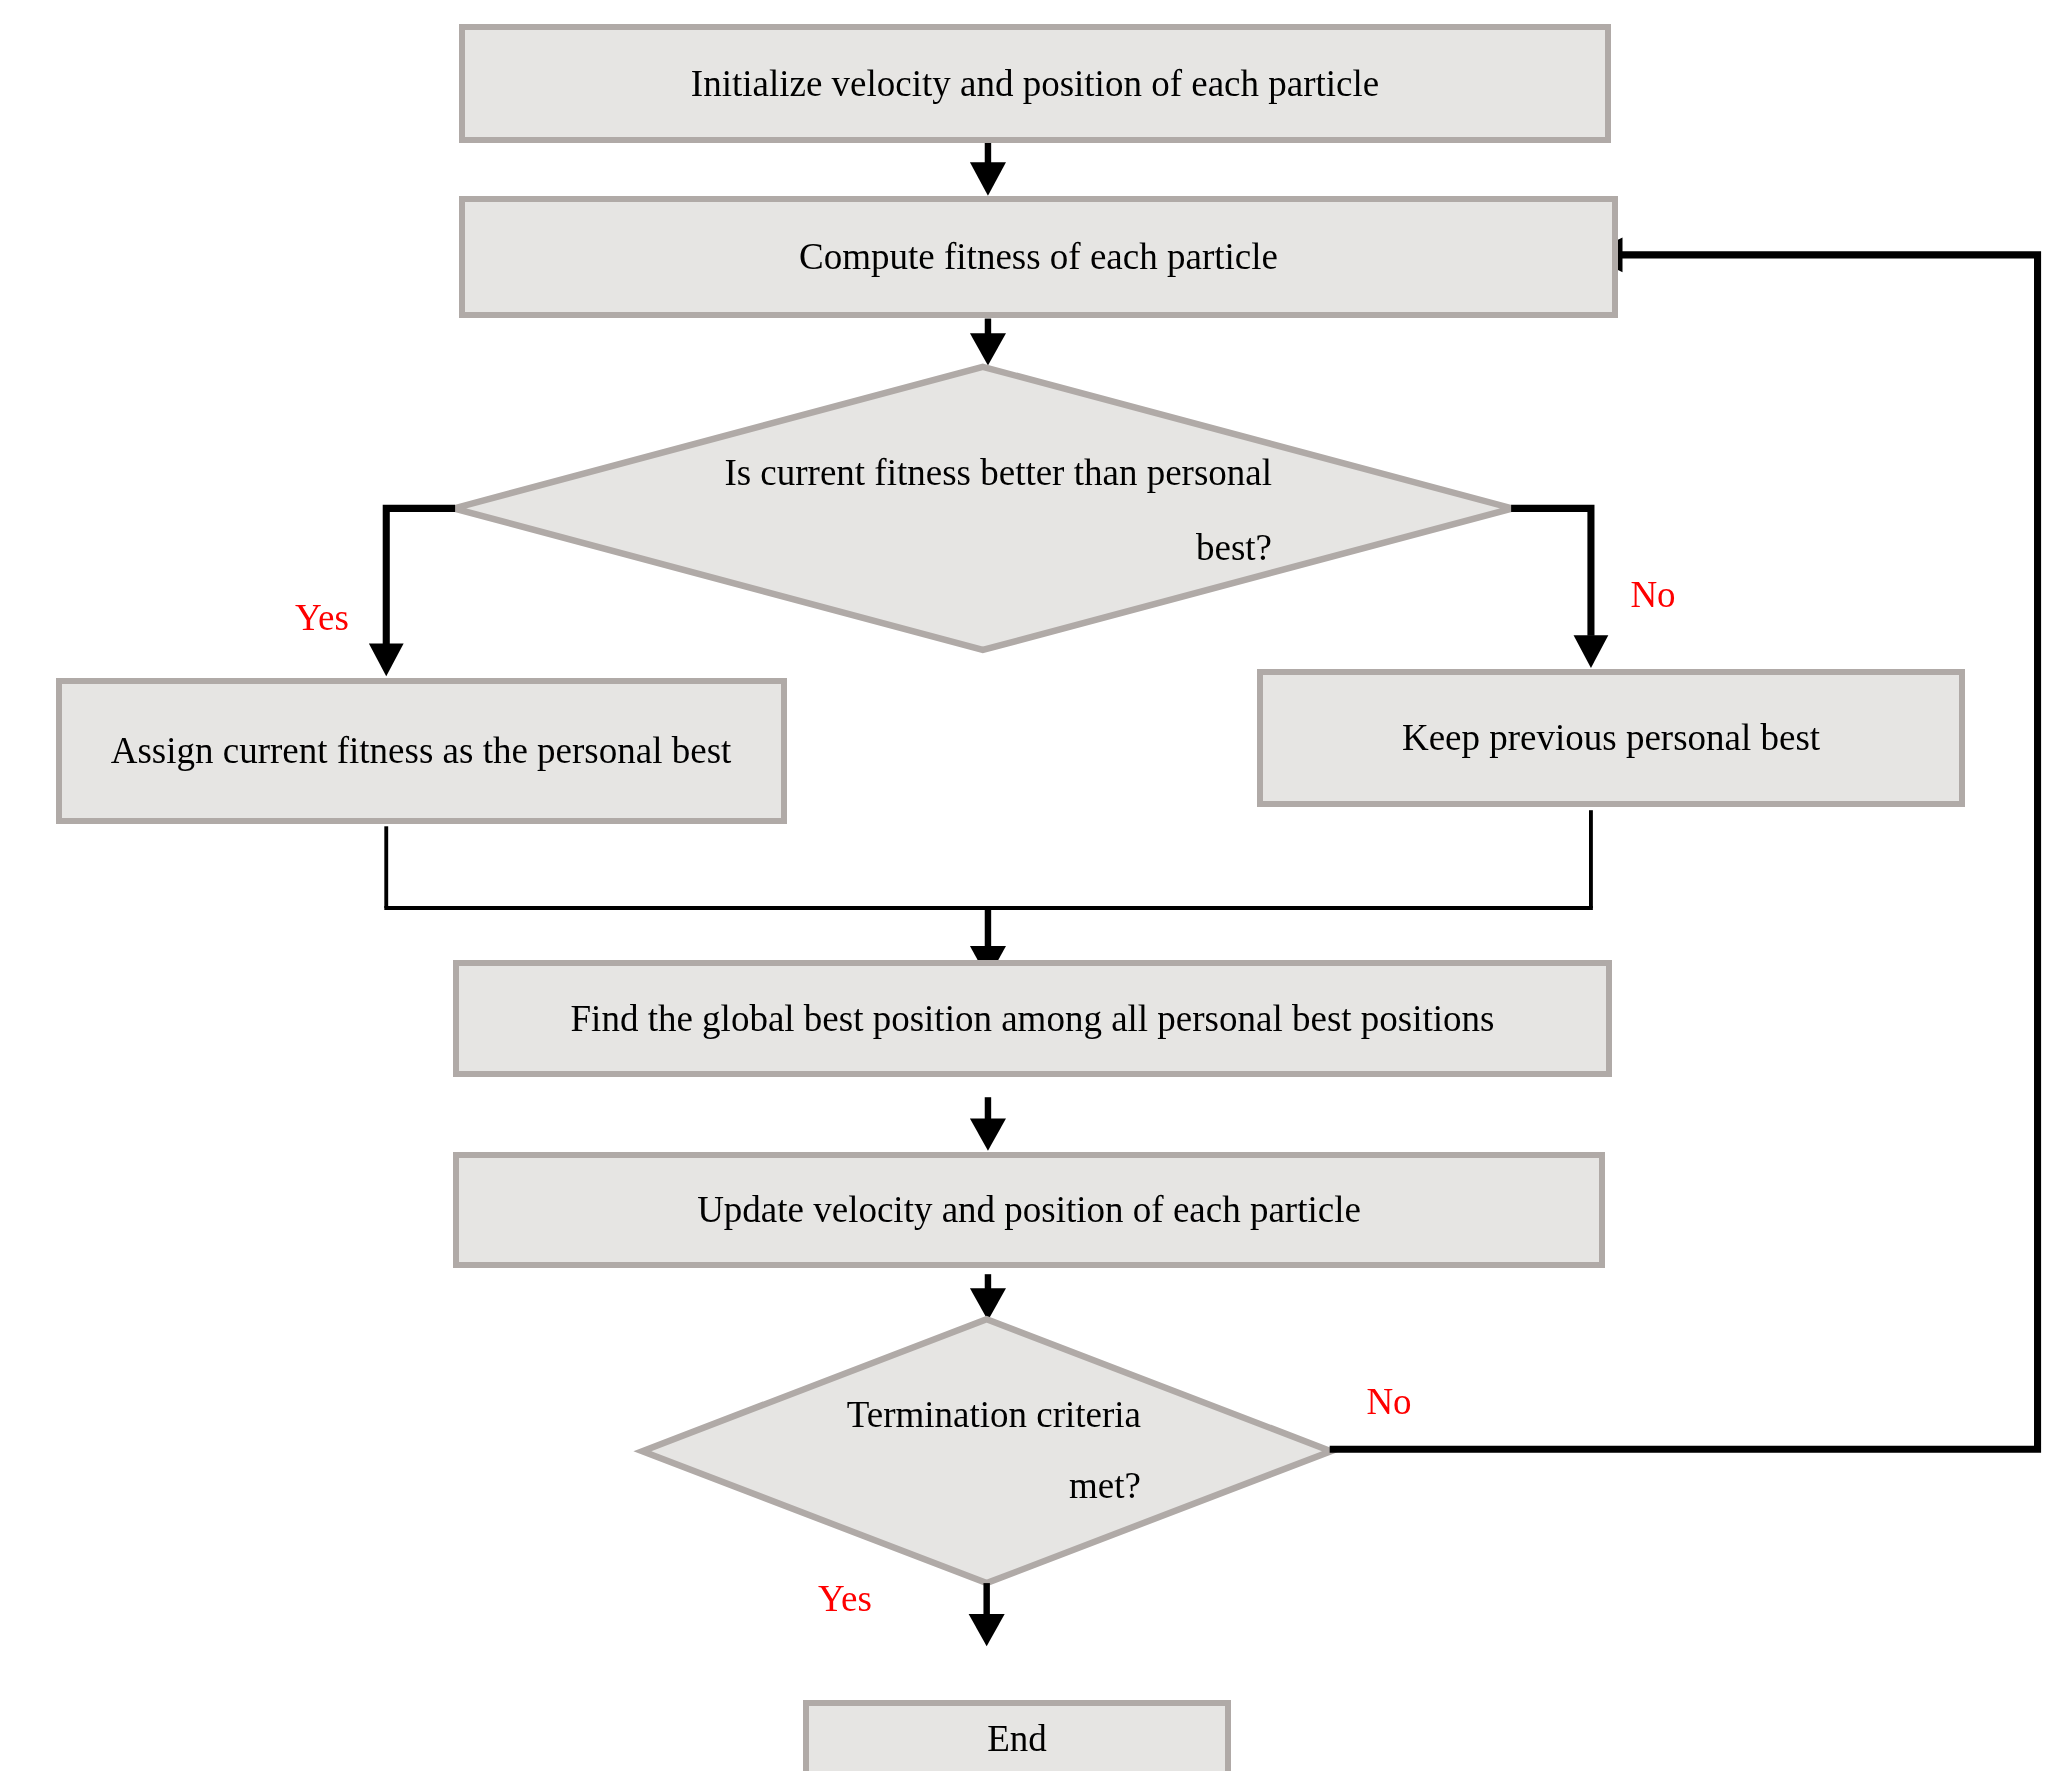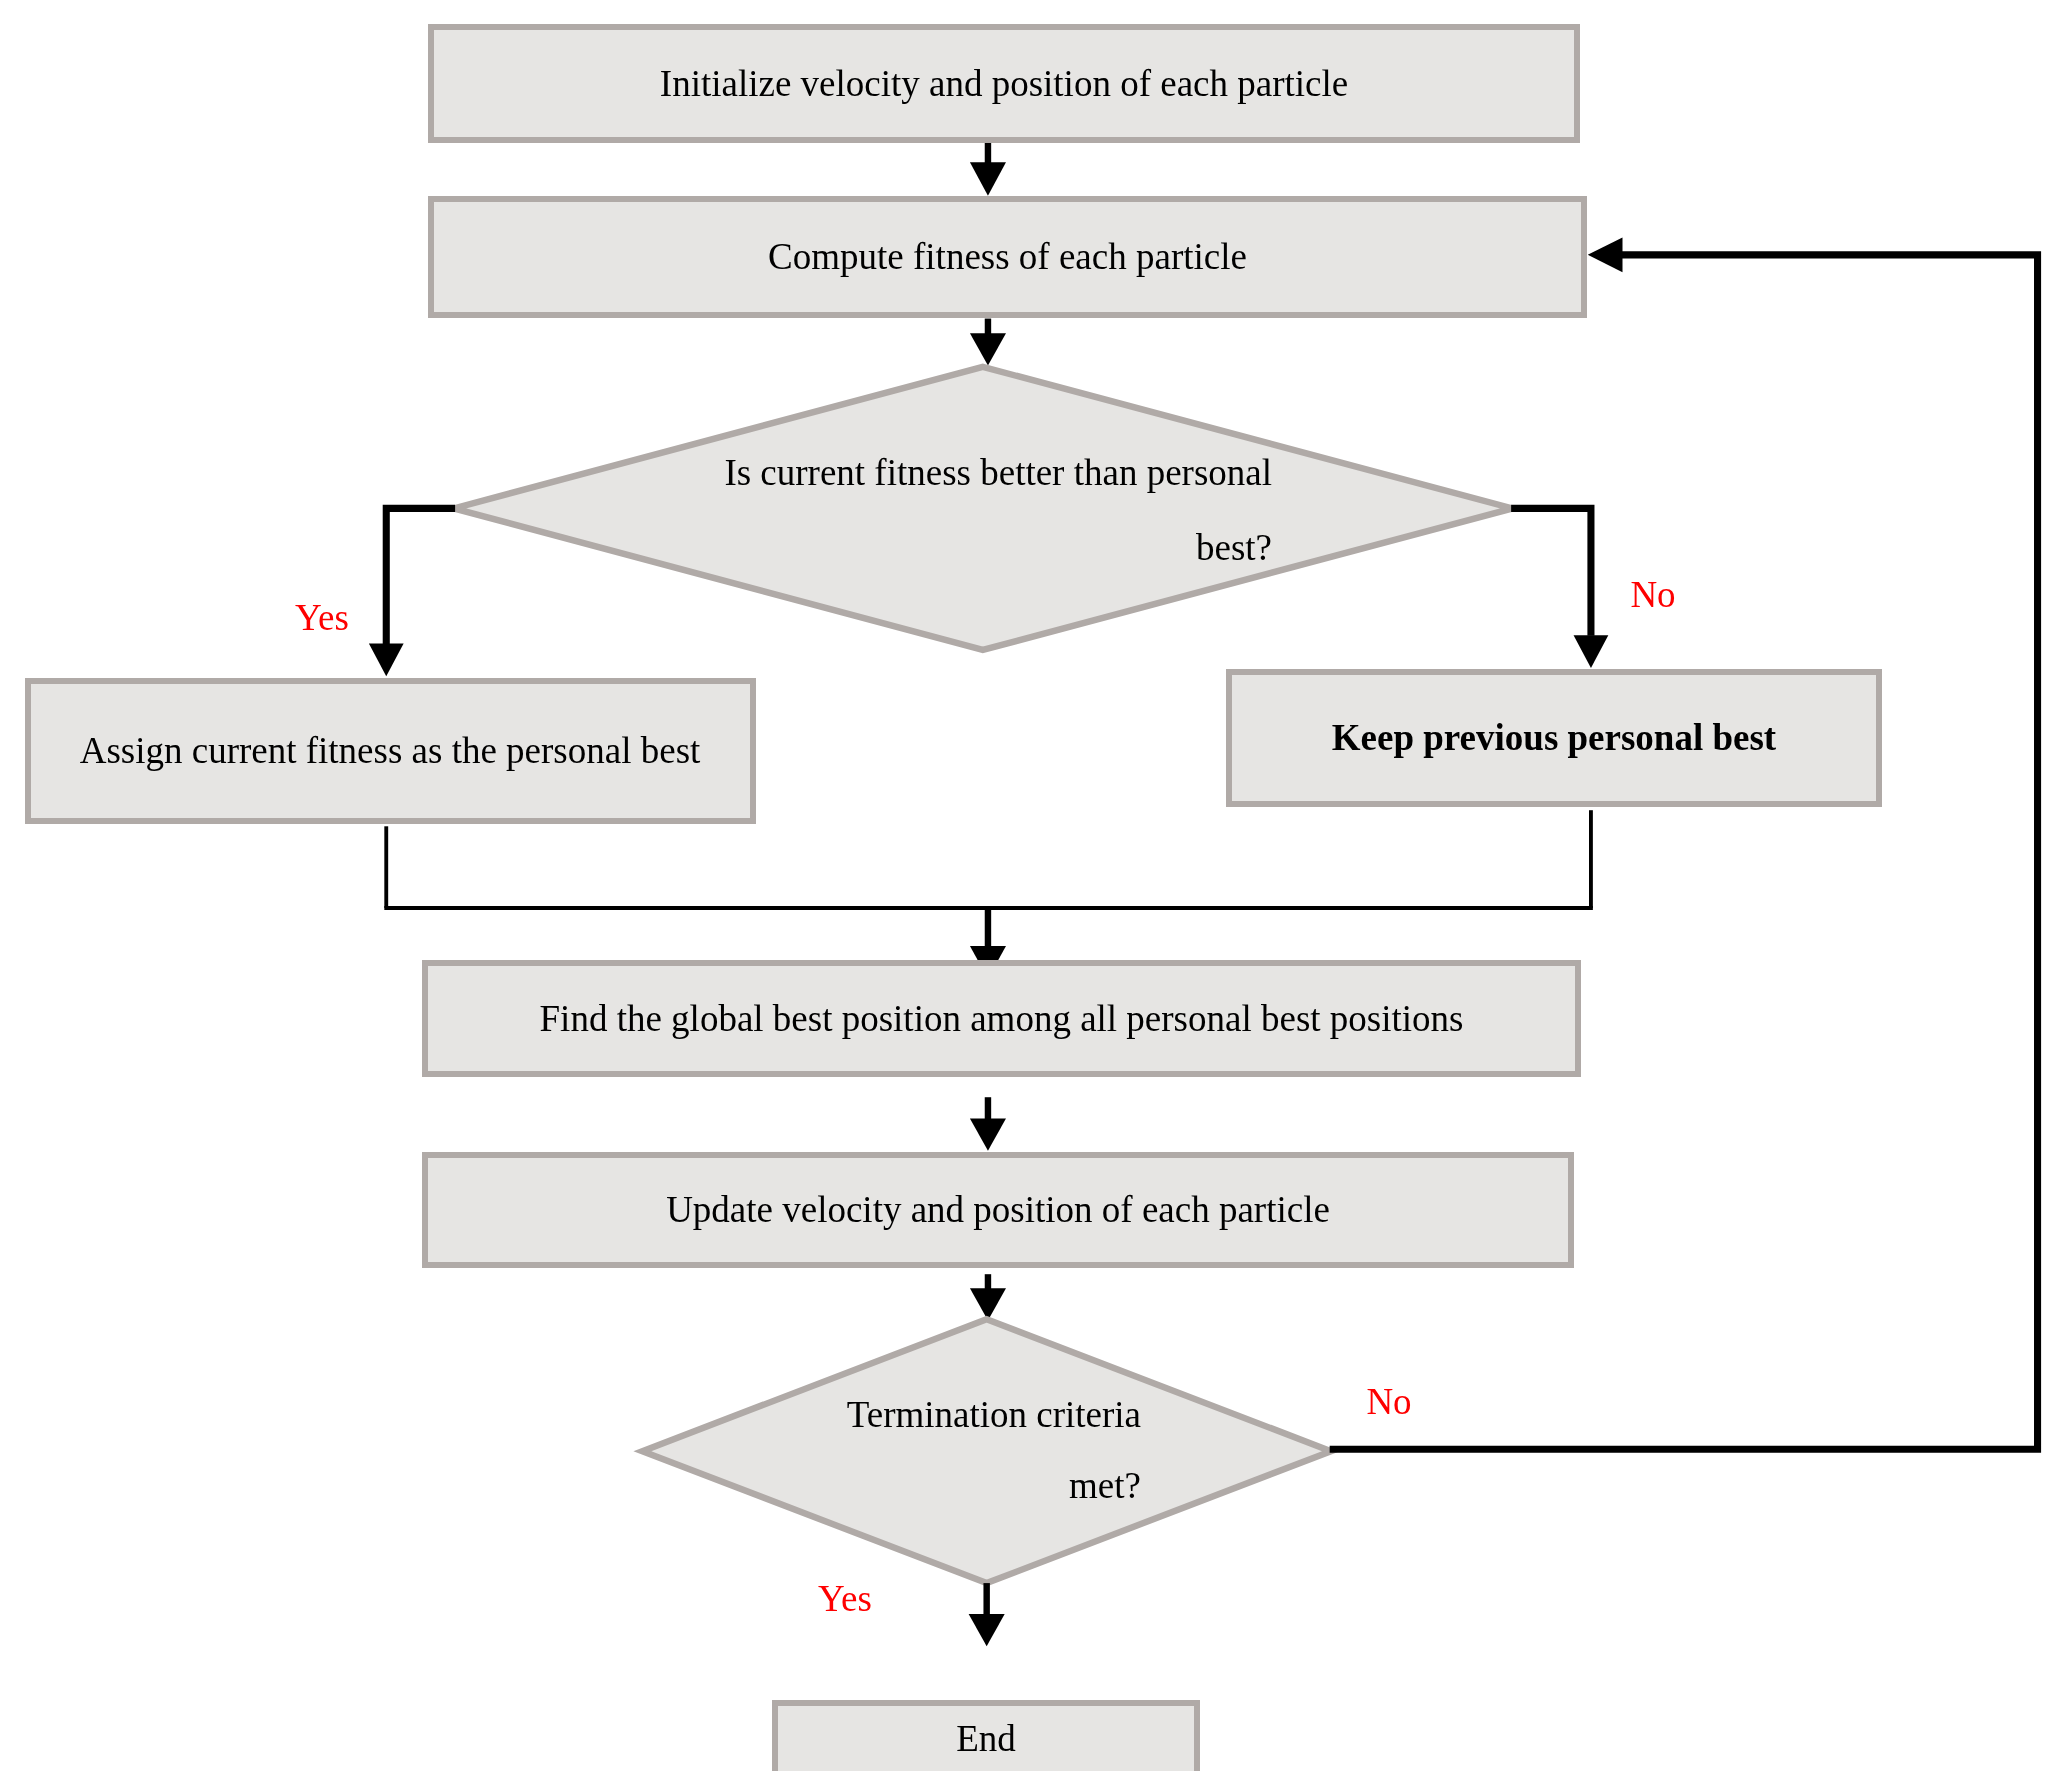--- a/index.html
+++ b/index.html
@@ -36,20 +36,21 @@
     box-sizing: border-box;
     background: #e6e5e3;
     border: 6.4px solid #b0aaa7;
     display: flex;
     align-items: center;
     justify-content: center;
     text-align: left;
     font-size: 37px;
     line-height: 1.72;
     padding: 0 13px;
+    margin-left: 31px;
   }
   
   .diamond-label {
     position: absolute;
     text-align: right;
     font-size: 37px;
     line-height: 75px;
   }
   
   .branch-label {
@@ -103,21 +104,21 @@
     <path class="wire-thick" d="M2066,2252 H3166 V396 H2520"></path>
     <polygon class="arrow-head" points="2467,396 2521,369 2521,423"></polygon>
   </svg>
 
   <div class="node" style="left:428px; top:24px; width:1152px; height:119px;">Initialize velocity and position of each particle</div>
 
   <div class="node" style="left:24.5px; top:678px; width:731px; height:146px;">Assign current fitness as the personal best</div>
 
   <div class="node" style="left:428px; top:196px; width:1159px; height:122px;">Compute fitness of each particle</div>
 
-  <div class="node" style="left:1226px; top:669px; width:656px; height:138px;font-weight:bold;">Keep previous personal best</div>
+  <div class="node" style="left:1226px; top:669px; width:708px; height:138px;">Keep previous personal best</div>
 
   <div class="node" style="left:422px; top:960px; width:1159px; height:117px;">Find the global best position among all personal best positions</div>
 
   <div class="node" style="left:422px; top:1152px; width:1152px; height:116px;">Update velocity and position of each particle</div>
 
   <div class="node" style="left:772px; top:1700px; width:428px; height:77px;">End</div>
 
   <div class="diamond-label" style="left:693px; top:435px; width:579px;">Is current fitness better than personal best?</div>
 
   <div class="diamond-label" style="left:832px; top:1379px; width:309px; line-height:71px;">Termination criteria met?</div>

